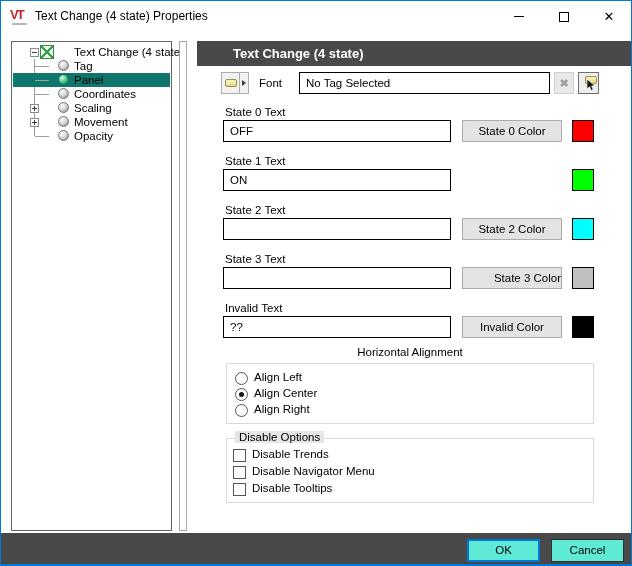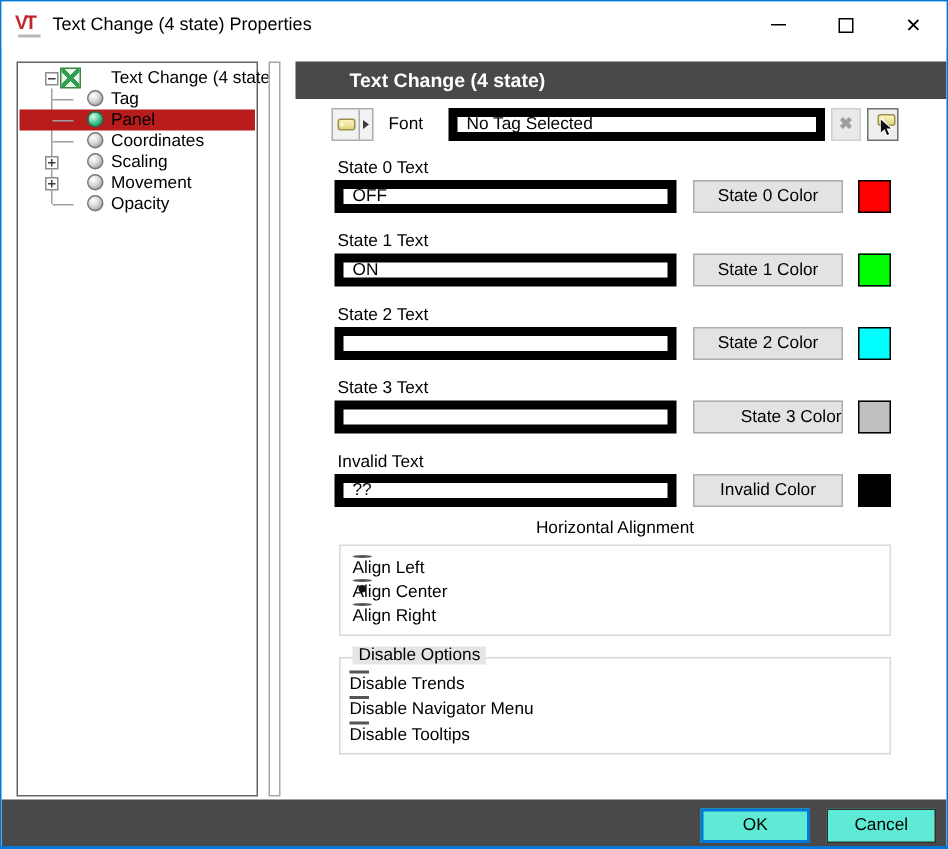--- a/index.html
+++ b/index.html
@@ -18,21 +18,21 @@
   .caption-btn { position:absolute; top:0; width:45px; height:31px; display:flex; align-items:center; justify-content:center; cursor:default; }
   .btn-min  { left:495px; } .btn-max { left:540px; } .btn-close { left:585px; width:46px; }
   .glyph-min { width:10px; height:1px; background:#000; }
   .glyph-max { width:10px; height:10px; border:1px solid #000; }
   .glyph-close { font-size:13px; color:#000; line-height:13px; }
   
   .treebox { position:absolute; left:10px; top:40px; width:161px; height:490px;
     background:#fff; border:1px solid #646464; font-size:11.5px; }
   .tree-vline { position:absolute; left:22px; top:17px; width:1px; height:77px; background:#9f9f9f; }
   .tree-row { position:absolute; left:1px; right:1px; height:14px; display:flex; align-items:center; white-space:nowrap; }
-  .tree-row.selected { background:#b91c1c; }
+  .tree-row.selected { background:#0f766e; }
   .stub { position:absolute; left:22px; top:7px; width:14px; height:1px; background:#9f9f9f; }
   .expander { position:absolute; width:9px; height:9px; top:3px; background:#fff; border:1px solid #8c8c8c; }
   .expander::before { content:""; position:absolute; left:1px; top:3px; width:5px; height:1px; background:#3c3c3c; }
   .expander.plus::after { content:""; position:absolute; left:3px; top:1px; width:1px; height:5px; background:#3c3c3c; }
   .root-icon { position:absolute; left:27px; top:0px; width:14px; height:14px;
     border:1px solid #3a8a46;
     background:
       linear-gradient(45deg, transparent 42%, #2f9e4f 42%, #2f9e4f 58%, transparent 58%),
       linear-gradient(-45deg, transparent 42%, #2f9e4f 42%, #2f9e4f 58%, transparent 58%),
       #eaf6ea;
@@ -43,21 +43,21 @@
   .node-ball.green { border-color:#1b6e4c;
     background:radial-gradient(circle at 35% 30%, #d8ffe9, #3fbf8f 55%, #168a5c 90%); }
   .tree-label { position:absolute; top:0; line-height:14px; color:#000; }
   .child-label { left:61px; }
   
   .splitter { position:absolute; left:178px; top:40px; width:8px; height:490px; background:#fff; border:1px solid #a6a6a6; }
   
   .hdrbar { position:absolute; left:196px; top:40px; right:0; height:25px; background:#494949;
     color:#fff; font-weight:bold; font-size:13px; line-height:25px; padding-left:36px; }
   .field-label { position:absolute; font-size:11.5px; color:#000; height:14px; line-height:14px; white-space:nowrap; }
-  .txt { position:absolute; height:22px; border:6px solid #000000; background:#fff;
+  .txt { position:absolute; height:22px; border:1px solid #000000; background:#fff;
     font-family:"Liberation Sans", sans-serif; font-size:11.5px; padding:0 6px; color:#000; outline:none; }
   .btn { position:absolute; height:22px; background:#e3e3e3; border:1px solid #adadad;
     font-family:"Liberation Sans", sans-serif; font-size:11.5px; color:#000; text-align:center; line-height:20px; }
   .swatch { position:absolute; width:22px; height:22px; border:1px solid #000; }
   
   .split-btn { position:absolute; left:220px; top:71px; width:28px; height:22px; border:1px solid #adadad; background:#f2f2f2; display:flex; }
   .split-main { width:18px; height:100%; display:flex; align-items:center; justify-content:center; border-right:1px solid #adadad; }
   .split-arrow { flex:1; display:flex; align-items:center; justify-content:center; }
   .tag-glyph { width:12px; height:8px; background:linear-gradient(#fbf5c0,#e3d77f);
     border:1px solid #99914d; border-radius:2px; position:relative; }
@@ -66,21 +66,21 @@
   .font-input { left:298px; top:71px; width:251px; }
   .clear-btn { position:absolute; left:553px; top:71px; width:20px; height:22px; background:#e9e9e9; border:1px solid #cfcfcf;
     color:#9f9f9f; font-size:11px; font-weight:bold; text-align:center; line-height:20px; }
   .picker-btn { position:absolute; left:577px; top:71px; width:21px; height:22px; background:#eee; border:1px solid #707070;
     display:flex; align-items:center; justify-content:center; }
   .picker-btn .tag-glyph { margin-right:-5px; margin-top:-6px; }
   .cursor-svg { position:absolute; right:2px; bottom:2px; }
   
   .groupbox { position:absolute; left:225px; width:368px; border:1px solid #d9d9d9; background:#fff; }
   .align-title { position:absolute; left:225px; top:345px; width:368px; text-align:center; font-size:11.5px; }
-  .opt-row { position:absolute; left:8px; height:15px; display:flex; align-items:flex-start;flex-direction:column; }
+  .opt-row { position:absolute; left:8px; height:15px; display:flex; align-items:flex-end; }
   .radio { width:13px; height:13px; border:1px solid #555; border-radius:50%; background:#fff; position:relative; margin-right:6px; }
   .radio.checked::after { content:""; position:absolute; left:3px; top:3px; width:5px; height:5px; border-radius:50%; background:#111; }
   .checkbox { width:13px; height:13px; border:1px solid #555; background:#fff; margin-right:6px; position:relative; }
   .opt-label { font-size:11.5px; line-height:15px; }
   .legend { position:absolute; left:8px; top:-8px; background:#e5e5e5; padding:0 4px; font-size:11.5px; }
   
   .footbar { position:absolute; left:0; right:0; top:532px; height:31px; background:#494949; }
   .foot-btn { position:absolute; top:6px; width:73px; height:23px; font-size:11.5px; text-align:center; line-height:19px;
     background:#5eead4; }
   .ok-btn { left:466px; border:2px solid #0078d7; }
@@ -173,21 +173,20 @@
     </svg>
   </div>
 
   <div class="field-label" style="left:224px; top:104px;">State 0 Text</div>
   <input class="txt" style="left: 222px; top: 119px; width: 228px;" value="OFF">
   <button class="btn" style="left:461px; top:119px; width:100px;">State 0 Color</button>
   <div class="swatch" style="left: 571px; top: 119px; background: rgb(255, 0, 0);"></div>
 
   <div class="field-label" style="left:224px; top:153px;">State 1 Text</div>
   <input class="txt" style="left: 222px; top: 168px; width: 228px;" value="ON">
-  <button class="btn" style="left:461px; top:168px; width:100px;">State 1 Color</button>
   <div class="swatch" style="left: 571px; top: 168px; background: rgb(0, 255, 0);"></div>
 
   <div class="field-label" style="left:224px; top:202px;">State 2 Text</div>
   <input class="txt" style="left: 222px; top: 217px; width: 228px;" value="">
   <button class="btn" style="left:461px; top:217px; width:100px;">State 2 Color</button>
   <div class="swatch" style="left: 571px; top: 217px; background: rgb(0, 255, 255);"></div>
 
   <div class="field-label" style="left:224px; top:251px;">State 3 Text</div>
   <input class="txt" style="left: 222px; top: 266px; width: 228px;" value="">
   <button class="btn" style="left:461px; top:266px; width:100px;text-align:right;">State 3 Color</button>

